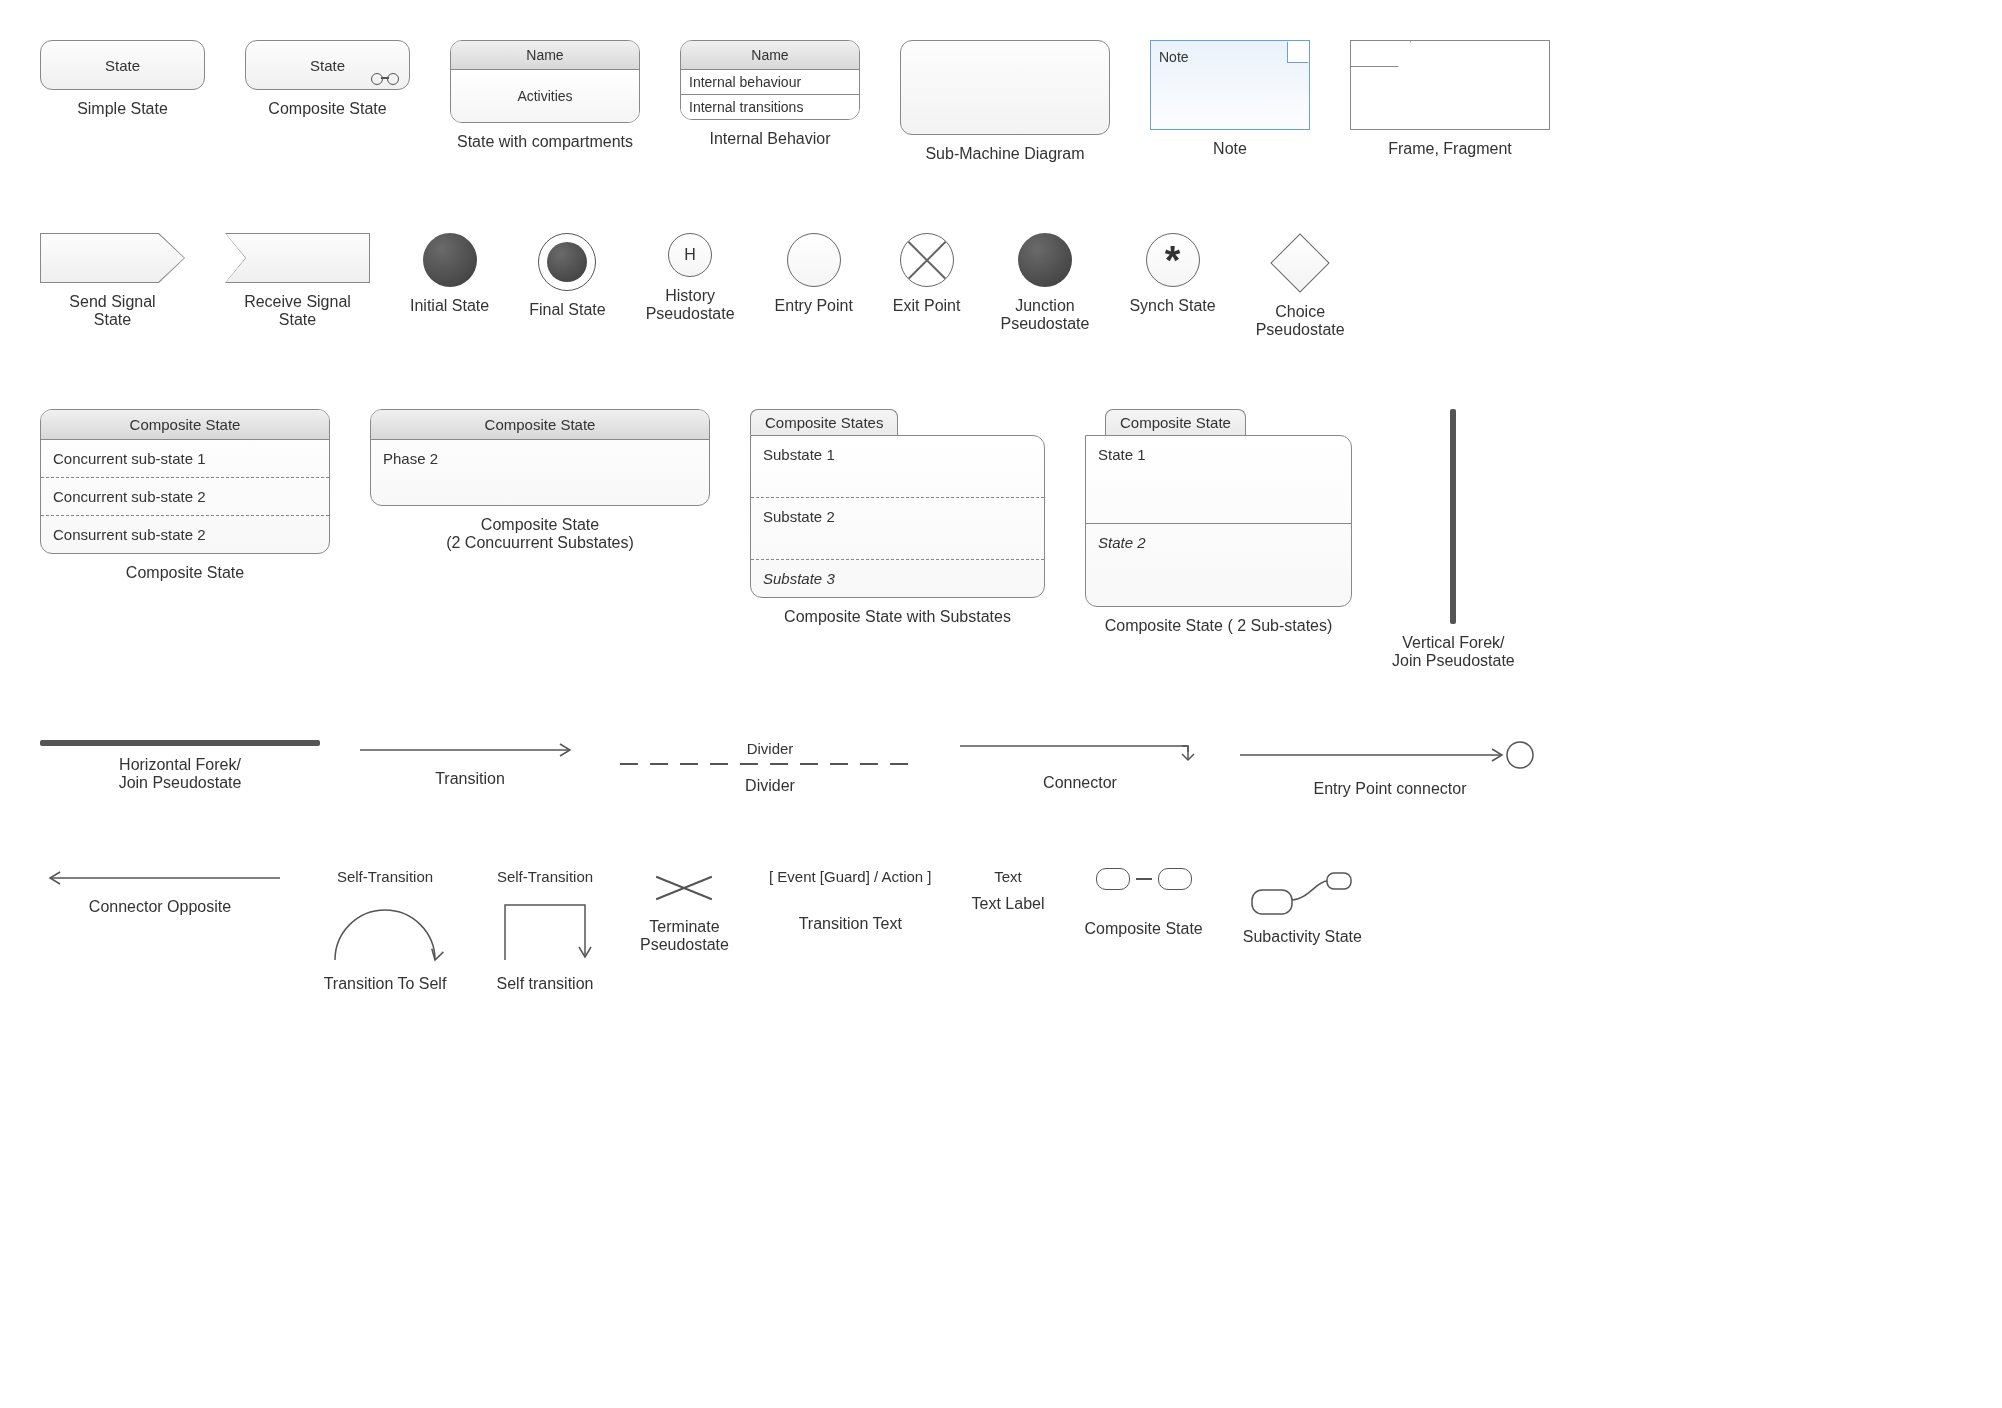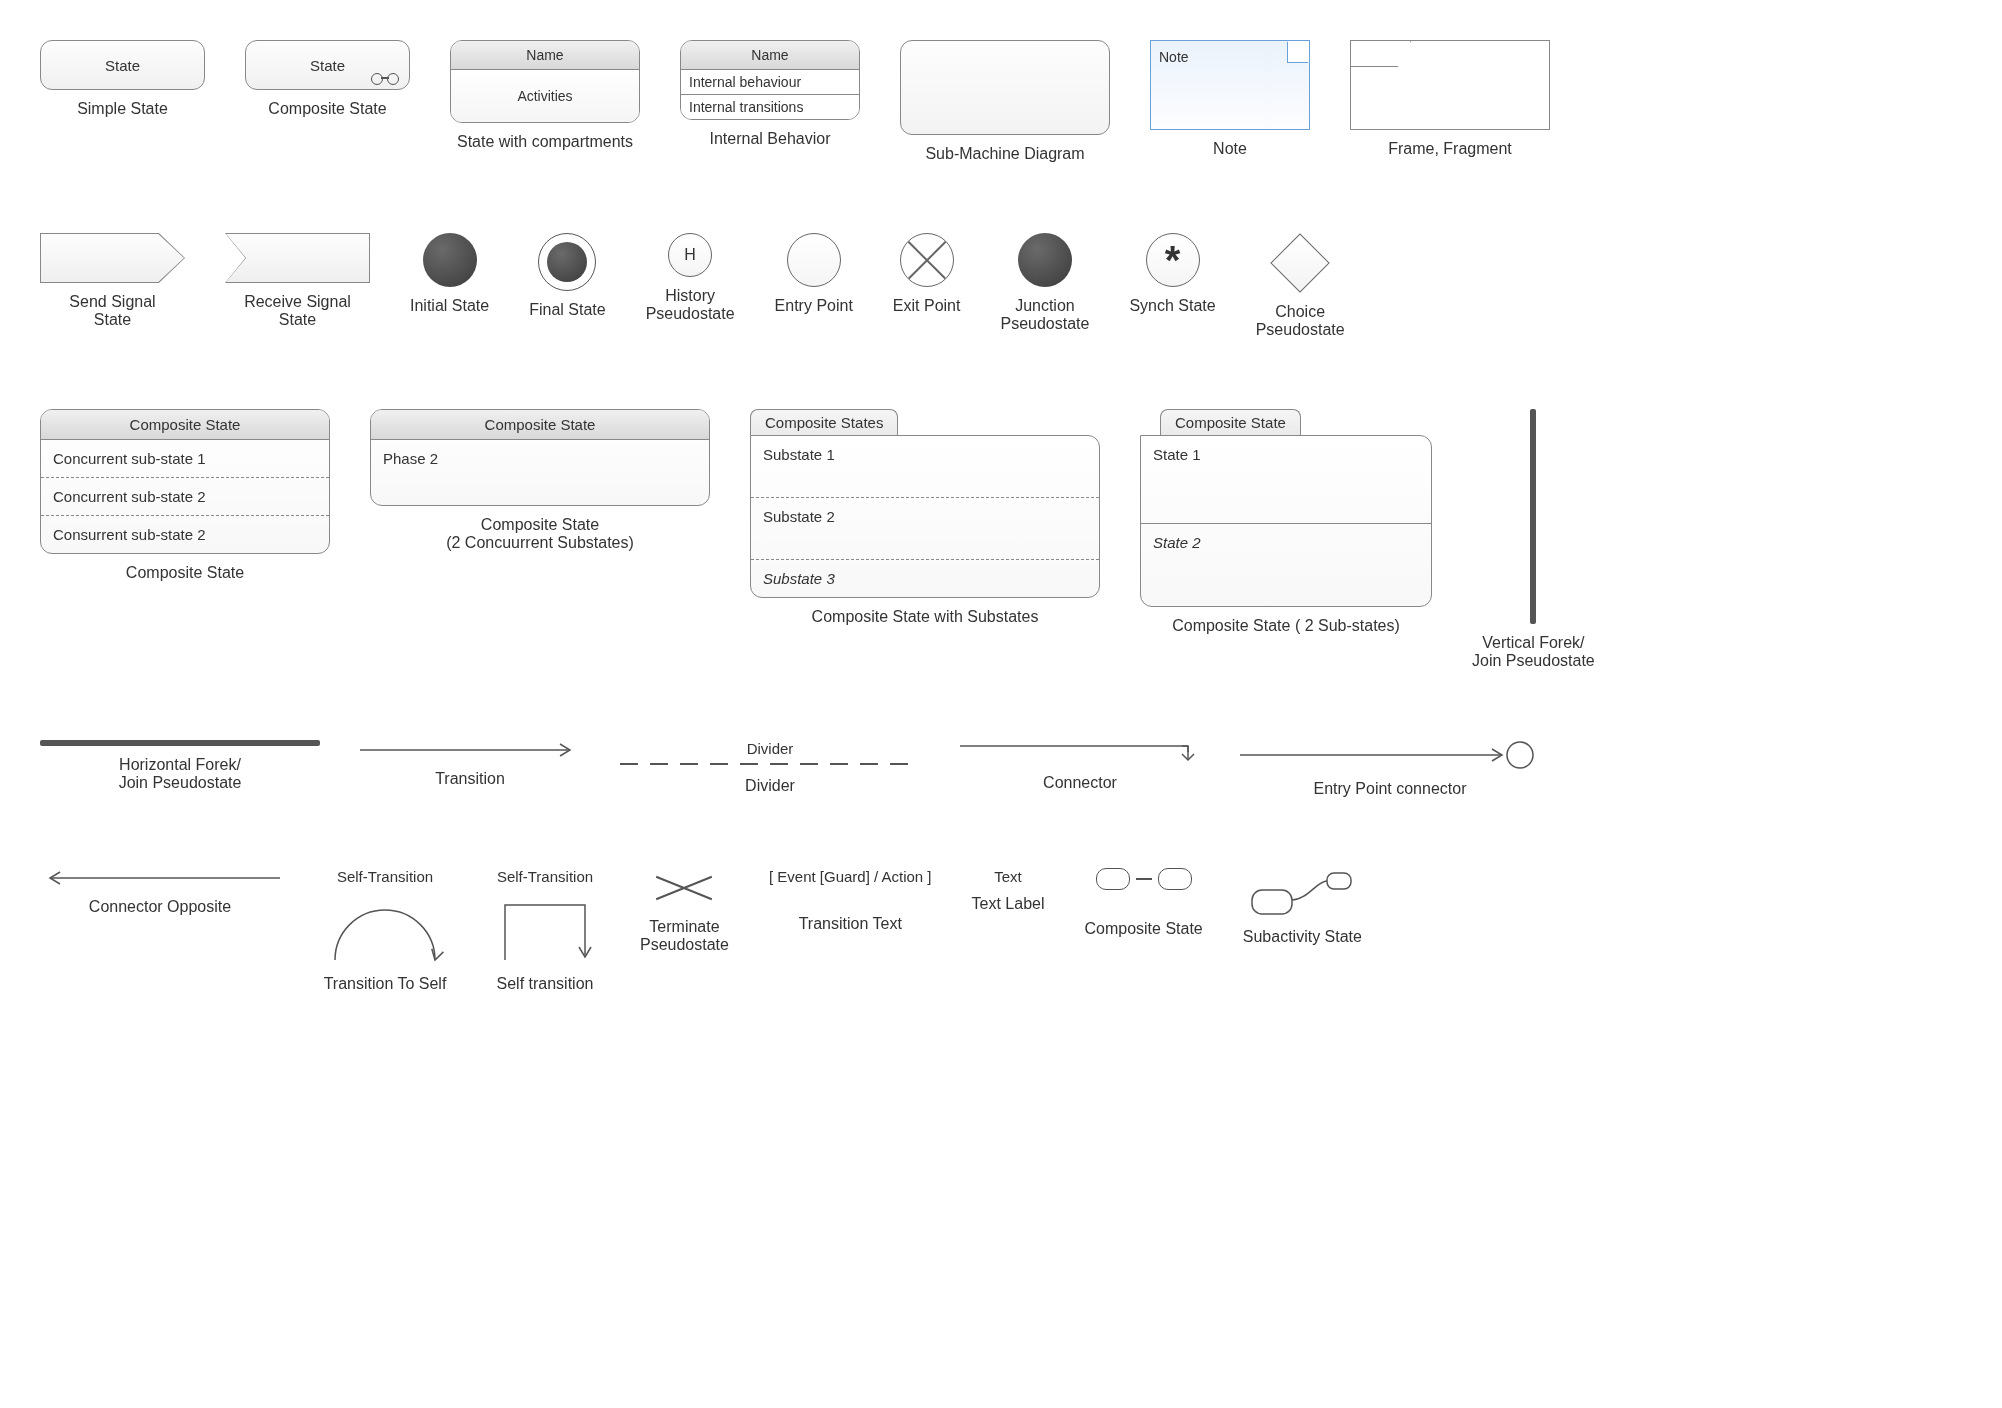--- a/index.html
+++ b/index.html
@@ -298,33 +298,33 @@
       <div class="hdr">Composite State</div>
       <div class="region" style="padding-bottom:38px">Phase 2</div>
     </div>
     <div class="caption">Composite State
 (2 Concuurrent Substates)</div>
   </div>
 
   <div class="cell">
     <div>
       <div class="tab-label" style="">Composite States</div>
-      <div class="comp-tab-body" style="width:350px">
+      <div class="comp-tab-body" style="width:295px">
         <div class="region2" style="padding-bottom:34px">Substate 1</div>
         <div class="region2" style="padding-bottom:34px">Substate 2</div>
         <div class="region2">Substate 3</div>
       </div>
     </div>
     <div class="caption">Composite State with Substates</div>
   </div>
 
   <div class="cell">
     <div>
       <div class="tab-label" style="margin-left:20px">Composite State</div>
-      <div class="comp-tab-body" style="width:292px">
+      <div class="comp-tab-body" style="width:267px">
         <div class="region2 solid" style="padding-bottom:60px">State 1</div>
         <div class="region2" style="padding-bottom:55px">State 2</div>
       </div>
     </div>
     <div class="caption">Composite State ( 2 Sub-states)</div>
   </div>
 
   <div class="cell">
     <div class="vfork"></div>
     <div class="caption">Vertical Forek/

